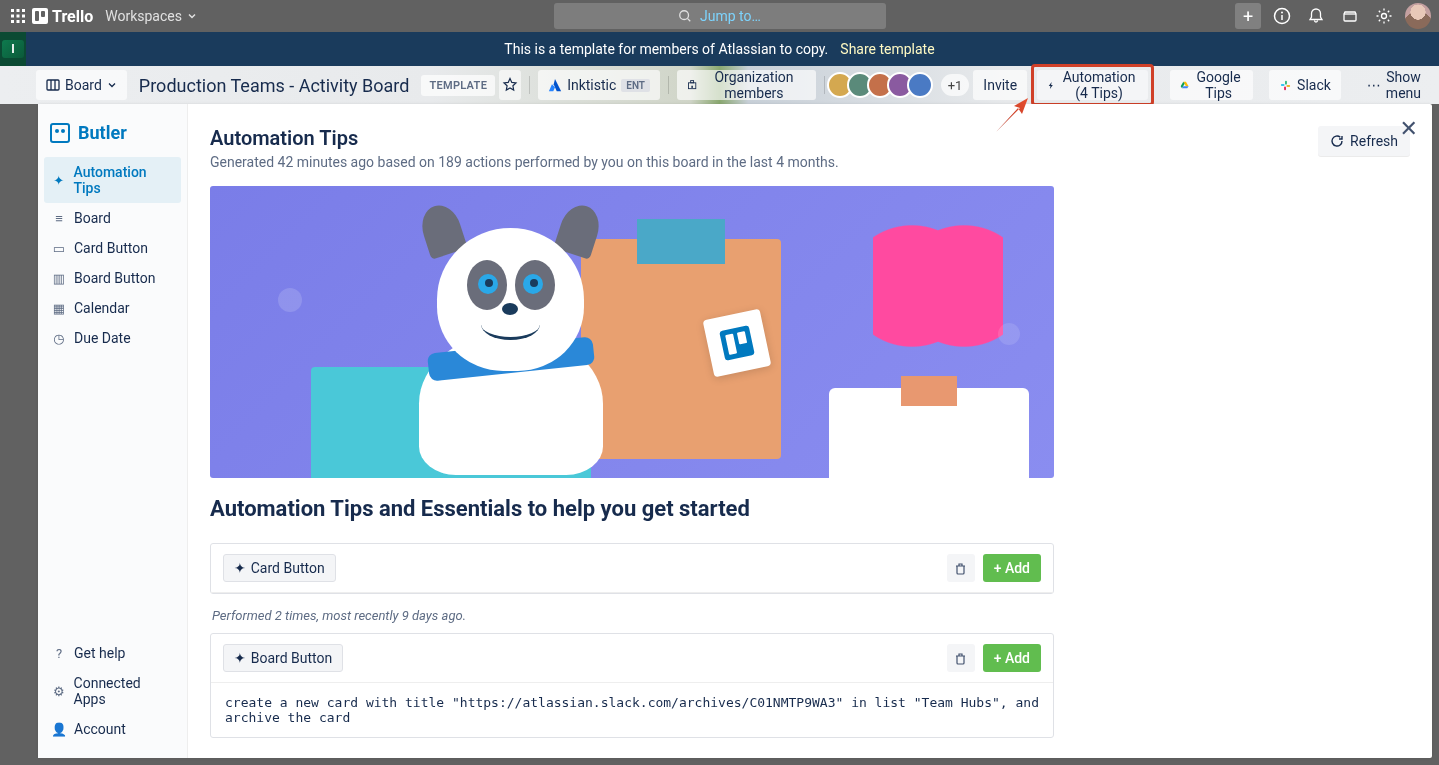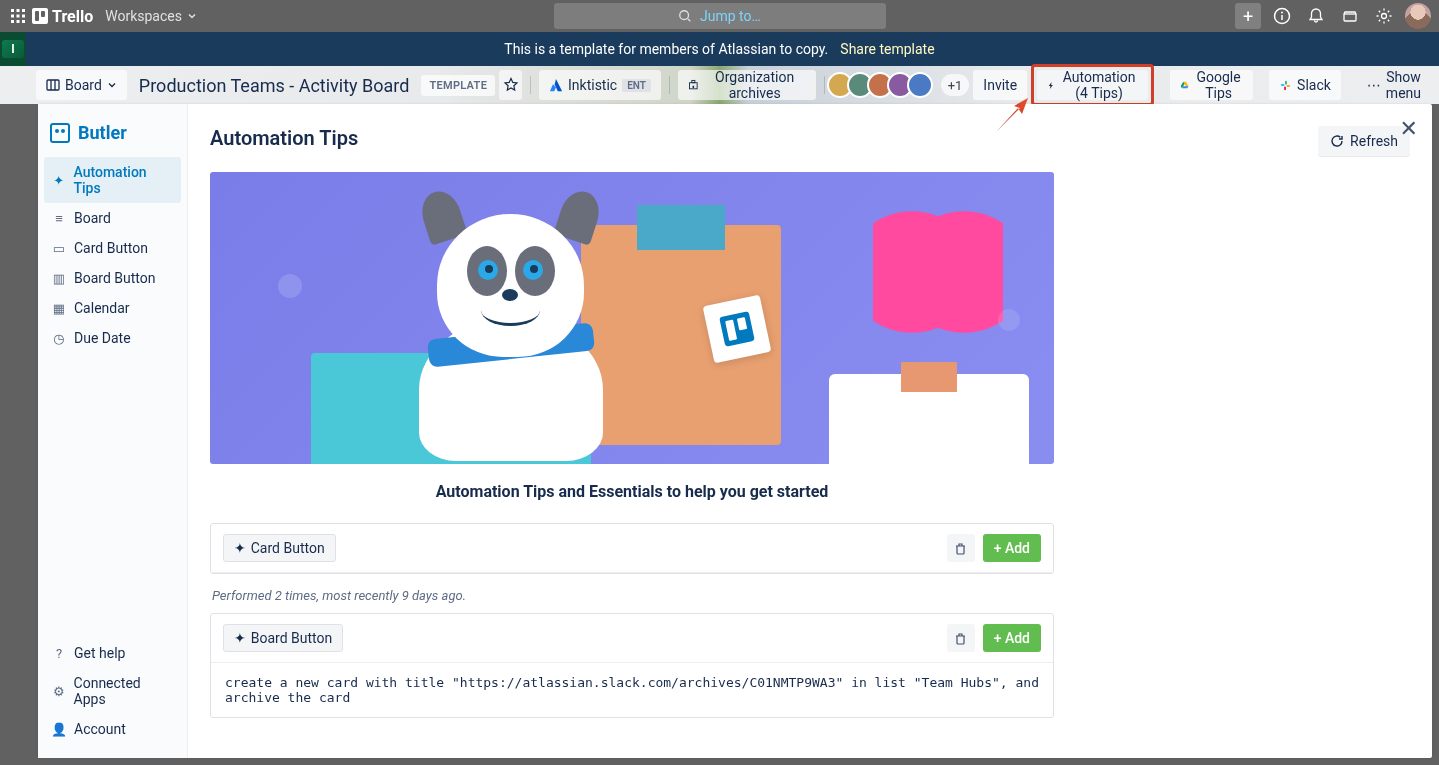--- a/index.html
+++ b/index.html
@@ -84,21 +84,21 @@
 .husky-patch{position:absolute;width:40px;height:50px;background:#6a6d7a;border-radius:50%;top:22%}
 .husky-patch.l{left:20%}
 .husky-patch.r{right:20%}
 .husky-eye{position:absolute;width:20px;height:20px;background:#2aa8e8;border-radius:50%;top:32%}
 .husky-eye.l{left:28%}
 .husky-eye.r{right:28%}
 .husky-eye::after{content:"";position:absolute;width:8px;height:8px;background:#1a3b5c;border-radius:50%;top:5px;left:7px}
 .husky-nose{position:absolute;left:44%;top:52%;width:16px;height:12px;background:#1a3b5c;border-radius:50%}
 .husky-mouth{position:absolute;left:30%;top:56%;width:40%;height:22%;border-bottom:3px solid #1a3b5c;border-radius:0 0 50% 50%}
 .husky-collar{position:absolute;left:14%;top:50%;width:72%;height:28px;background:#2a88d8;border-radius:8px;transform:rotate(-6deg)}
-.intro-h2{width:844px;text-align:center;font-size:16px;font-weight:700;color:#172b4d;margin:18px 0 22px}
+.intro-h2{width:844px;text-align:left;font-size:22px;font-weight:700;color:#172b4d;margin:18px 0 22px}
 .tip-card{width:844px;border:1px solid #dfe1e6;border-radius:3px;margin-bottom:12px}
 .tip-head{display:flex;align-items:center;padding:10px 12px;gap:8px;border-bottom:1px solid #eee}
 .tip-type{background:#f4f5f7;border:1px solid #dfe1e6;border-radius:3px;padding:5px 10px;font-size:14px;color:#172b4d;display:flex;align-items:center;gap:5px}
 .tip-del{margin-left:auto;background:#f4f5f7;border:none;border-radius:3px;width:28px;height:28px;display:flex;align-items:center;justify-content:center;cursor:pointer;color:#42526e;font-size:13px}
 .tip-add{background:#61bd4f;color:#fff;border:none;border-radius:3px;padding:6px 11px;font-size:14px;font-weight:500;cursor:pointer}
 .tip-code{padding:12px 14px;font-family:ui-monospace,Menlo,Consolas,monospace;font-size:13px;color:#172b4d}
 .tip-foot{padding:2px 2px 10px;font-size:13px;font-style:italic;color:#5e6c84}
 svg{display:block}
 </style>
 </head>
@@ -209,21 +209,21 @@
     <span>Inktistic</span>
     <span class="ent-tag">ENT</span>
   </button>
   <span class="sep"></span>
   <button class="bb-btn">
     <svg width="14" height="14" viewBox="0 0 14 14">
         <rect x="2" y="4" width="10" height="8" stroke="#172b4d" stroke-width="1.2" fill="none"></rect>
         <rect x="5" y="1" width="4" height="3" stroke="#172b4d" stroke-width="1.2" fill="none"></rect>
         <rect x="6" y="8" width="2" height="3" fill="#172b4d"></rect>
       </svg>
-    <span>Organization archives</span>
+    <span>Organization members</span>
   </button>
   <span class="sep"></span>
   <div class="avatars-group">
     <div class="mini-av"></div>
     <div class="mini-av"></div>
     <div class="mini-av"></div>
     <div class="mini-av"></div>
     <div class="mini-av"></div>
   </div>
   <span class="plus-count">+1</span>
@@ -316,20 +316,21 @@
         <span>Account</span>
       </div>
     </div>
   </div>
 
   <div class="content">
     <button class="close-x">✕</button>
     <div class="content-head">
       <div class="ch-left">
         <h1>Automation Tips</h1>
+        <p>Generated 42 minutes ago based on 189 actions performed by you on this board in the last 4 months.</p>
       </div>
       <button class="refresh-btn">
         <svg width="14" height="14" viewBox="0 0 14 14">
             <path d="M12 7a5 5 0 1 1-1.7-3.7M12 2v3H9" stroke="#172b4d" stroke-width="1.4" fill="none"></path>
           </svg>
         <span>Refresh</span>
       </button>
     </div>
 
     <div class="hero">

